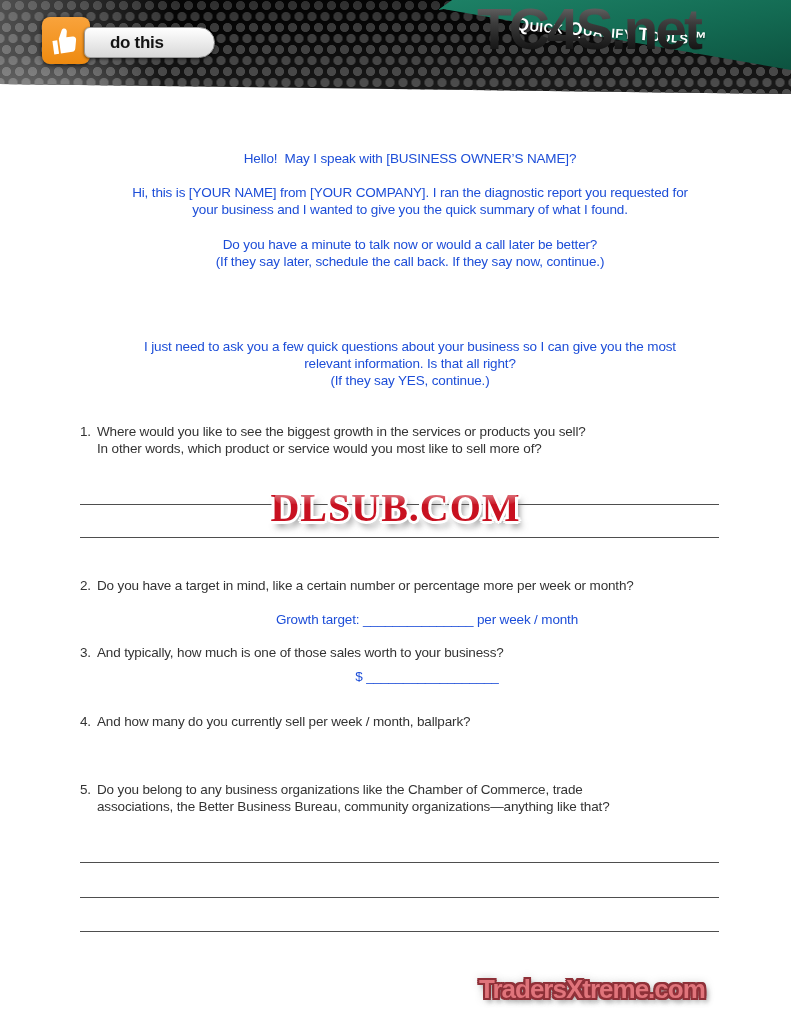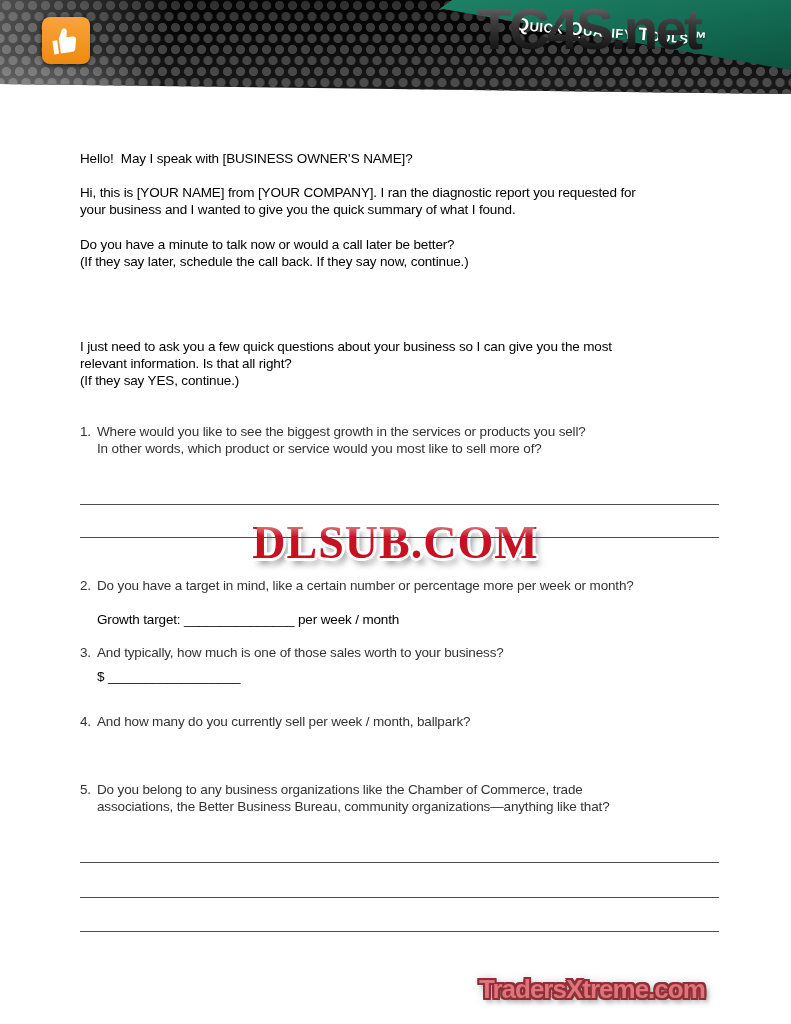--- a/index.html
+++ b/index.html
@@ -68,45 +68,44 @@
     background:linear-gradient(#f9a33c,#ee8a0f);
     border-radius:8px; box-shadow:0 1px 4px rgba(0,0,0,.7);
     display:flex; align-items:center; justify-content:center;
   }
   .tile svg { width:34px; height:34px; transform:rotate(-8deg); }
 
   
   .para, .fu {
     position:absolute; left:80px; width:660px;
     font-size:13.5px; line-height:17.2px; letter-spacing:-.15px;
-    white-space:pre-wrap; color:#000000;
+    white-space:pre-wrap; color:#1d4ed8;text-align:center;
   }
   .q {
     position:absolute; left:80px; width:660px; display:flex;
     font-size:13.5px; line-height:17.2px; letter-spacing:-.15px; color:#333;
   }
   .qn { width:17px; flex:0 0 17px; }
   .qt { flex:1; white-space:pre-wrap; }
   .fu { left:97px; }
 
   .rule {
     position:absolute; left:80px; width:639px; height:0;
     border-bottom:1.6px solid #4e4e4e;
   }
 
   
   .wm-dlsub {
     position:absolute; left:50%; top:484px; transform:translateX(-50%);
     font-family:"Liberation Serif", serif; font-weight:bold;
-    font-size:46px; letter-spacing:1px; color:#c81120; white-space:nowrap;
+    font-size:40px; letter-spacing:1px; color:#c81120; white-space:nowrap;
     text-shadow:
       -2px -2px 0 #fff, 2px -2px 0 #fff, -2px 2px 0 #fff, 2px 2px 0 #fff,
       -3px 0 0 #fff, 3px 0 0 #fff, 0 -3px 0 #fff, 0 3px 0 #fff,
       4px 6px 6px rgba(100,100,100,.75);
-    margin-top: 32px;
   }
   .wm-dlsub .gloss{
     position:absolute; left:4px; right:4px; top:6px; height:14px;
     background:linear-gradient(rgba(255,255,255,.55), rgba(255,255,255,.05));
     border-radius:8px; pointer-events:none;
   }
   .wm-traders {
     position:absolute; left:479px; top:974px;
     font-weight:bold; font-size:26px; letter-spacing:-1px; color:#e0747b;
     white-space:nowrap;
@@ -125,20 +124,23 @@
   <div class="band-light"></div>
   <div class="green-banner"></div>
   <div class="banner-title">Quick Qualify Tools™</div>
   <div class="wm-tc4s">TC4S.net</div>
 
   <div class="tile">
     <svg viewBox="0 0 24 24" aria-hidden="true">
       <path fill="#ffffff" d="M2.5 10.6h3.4v9.6H2.5z"></path>
       <path fill="#ffffff" d="M7.2 20.2h8.2c1.15 0 2.05-.78 2.3-1.85l1.5-6.3c.32-1.35-.72-2.55-2.1-2.55h-4.5l.9-4.05c.22-1-.4-2.05-1.45-2.3-.8-.2-1.6.15-2.02.85L7.2 9.7z"></path>
     </svg>
+  </div>
+  <div class="pill">
+    <span>do this</span>
   </div>
 
   <div class="para" style="top:150px">Hello!  May I speak with [BUSINESS OWNER’S NAME]?</div>
   <div class="para" style="top:184px">Hi, this is [YOUR NAME] from [YOUR COMPANY]. I ran the diagnostic report you requested for
 your business and I wanted to give you the quick summary of what I found.</div>
   <div class="para" style="top:236px">Do you have a minute to talk now or would a call later be better?
 (If they say later, schedule the call back. If they say now, continue.)</div>
   <div class="para" style="top:338px">I just need to ask you a few quick questions about your business so I can give you the most
 relevant information. Is that all right?
 (If they say YES, continue.)</div>

